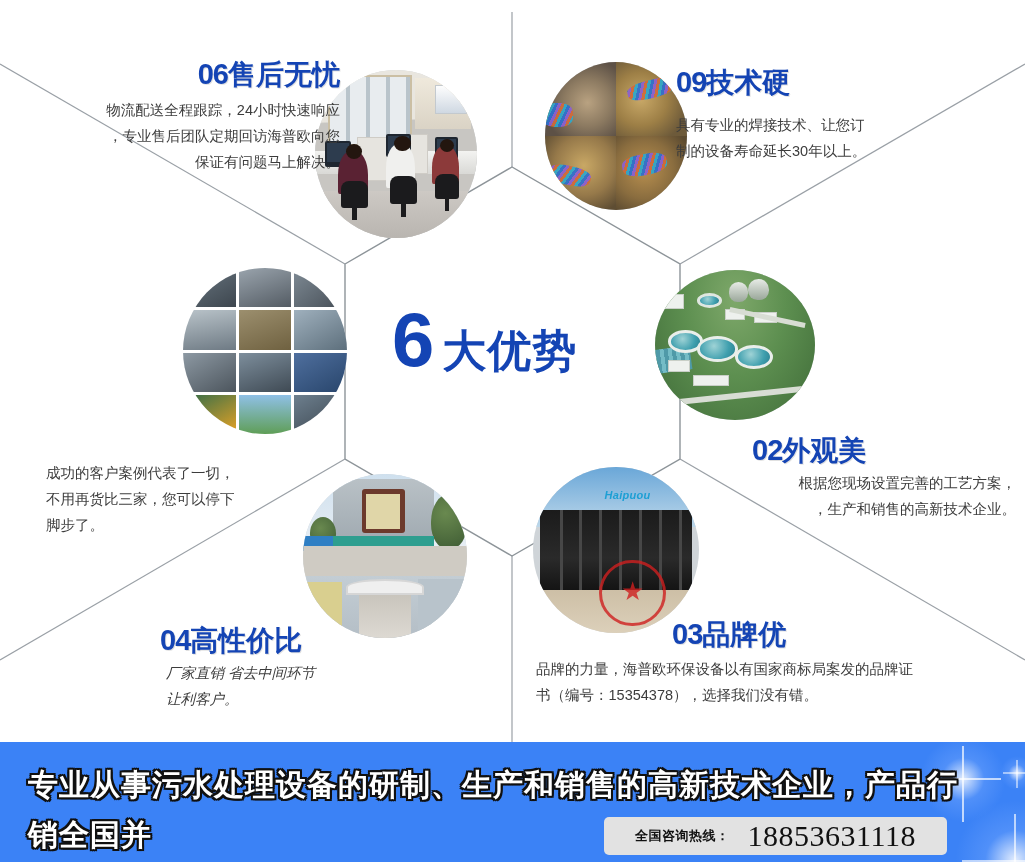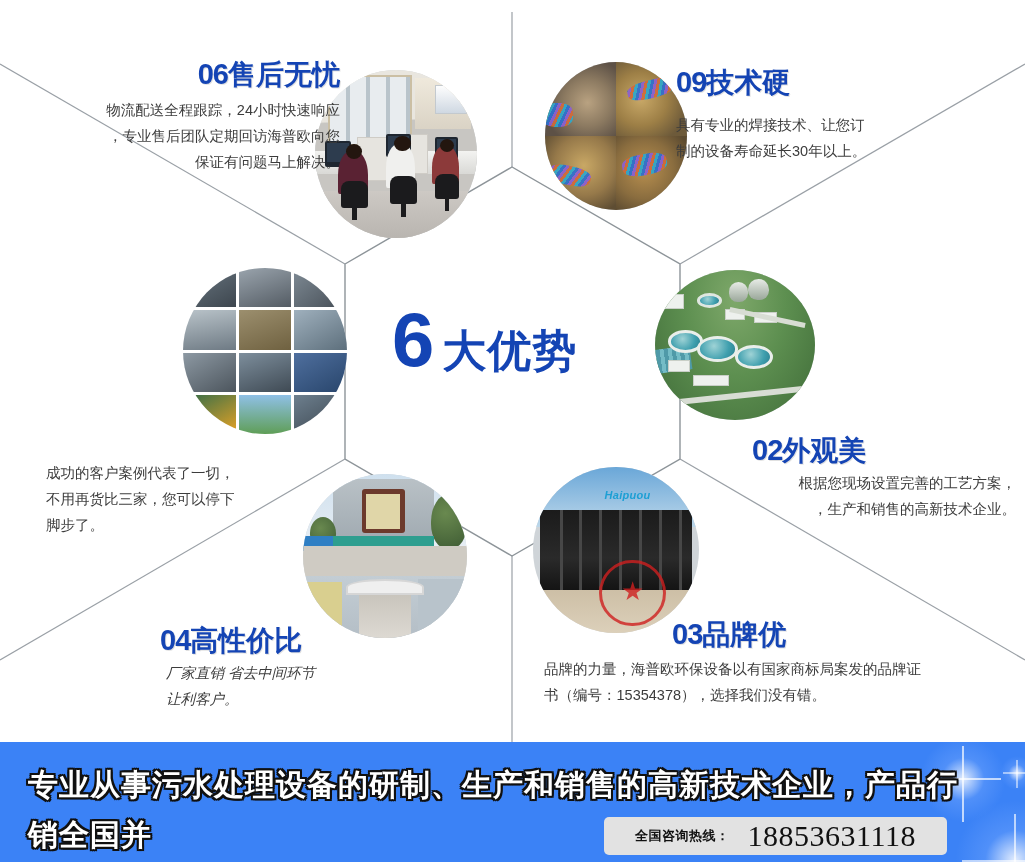--- a/index.html
+++ b/index.html
@@ -342,21 +342,21 @@
     <div class="rib" style="left:52%;"></div>
     <div class="rib" style="left:64%;"></div>
     <div class="rib" style="left:76%;"></div>
     <div class="rib" style="left:88%;"></div>
     <div class="grnd"></div>
     <div class="stamp"></div>
   </div>
   <div class="head-txt ta-l" style="left:672px;top:604px;">
     <span class="num">03</span><span>品牌优</span>
   </div>
-  <div class="body-txt ta-l" style="left:536px;top:644px;width:480px;margin-left:8px;">品牌的力量，海普欧环保设备以有国家商标局案发的品牌证
+  <div class="body-txt ta-l" style="left:536px;top:644px;width:480px;">品牌的力量，海普欧环保设备以有国家商标局案发的品牌证
 书（编号：15354378），选择我们没有错。</div>
 
   <div class="center-wrap">
     <span class="big6">6</span>
     <span class="lbl">大优势</span>
   </div>
 
   <div class="banner">
     <div class="glow" style="left:920px;top:-6px;width:86px;height:86px;"></div>
     <div class="glow" style="left:955px;top:58px;width:120px;height:120px;"></div>

